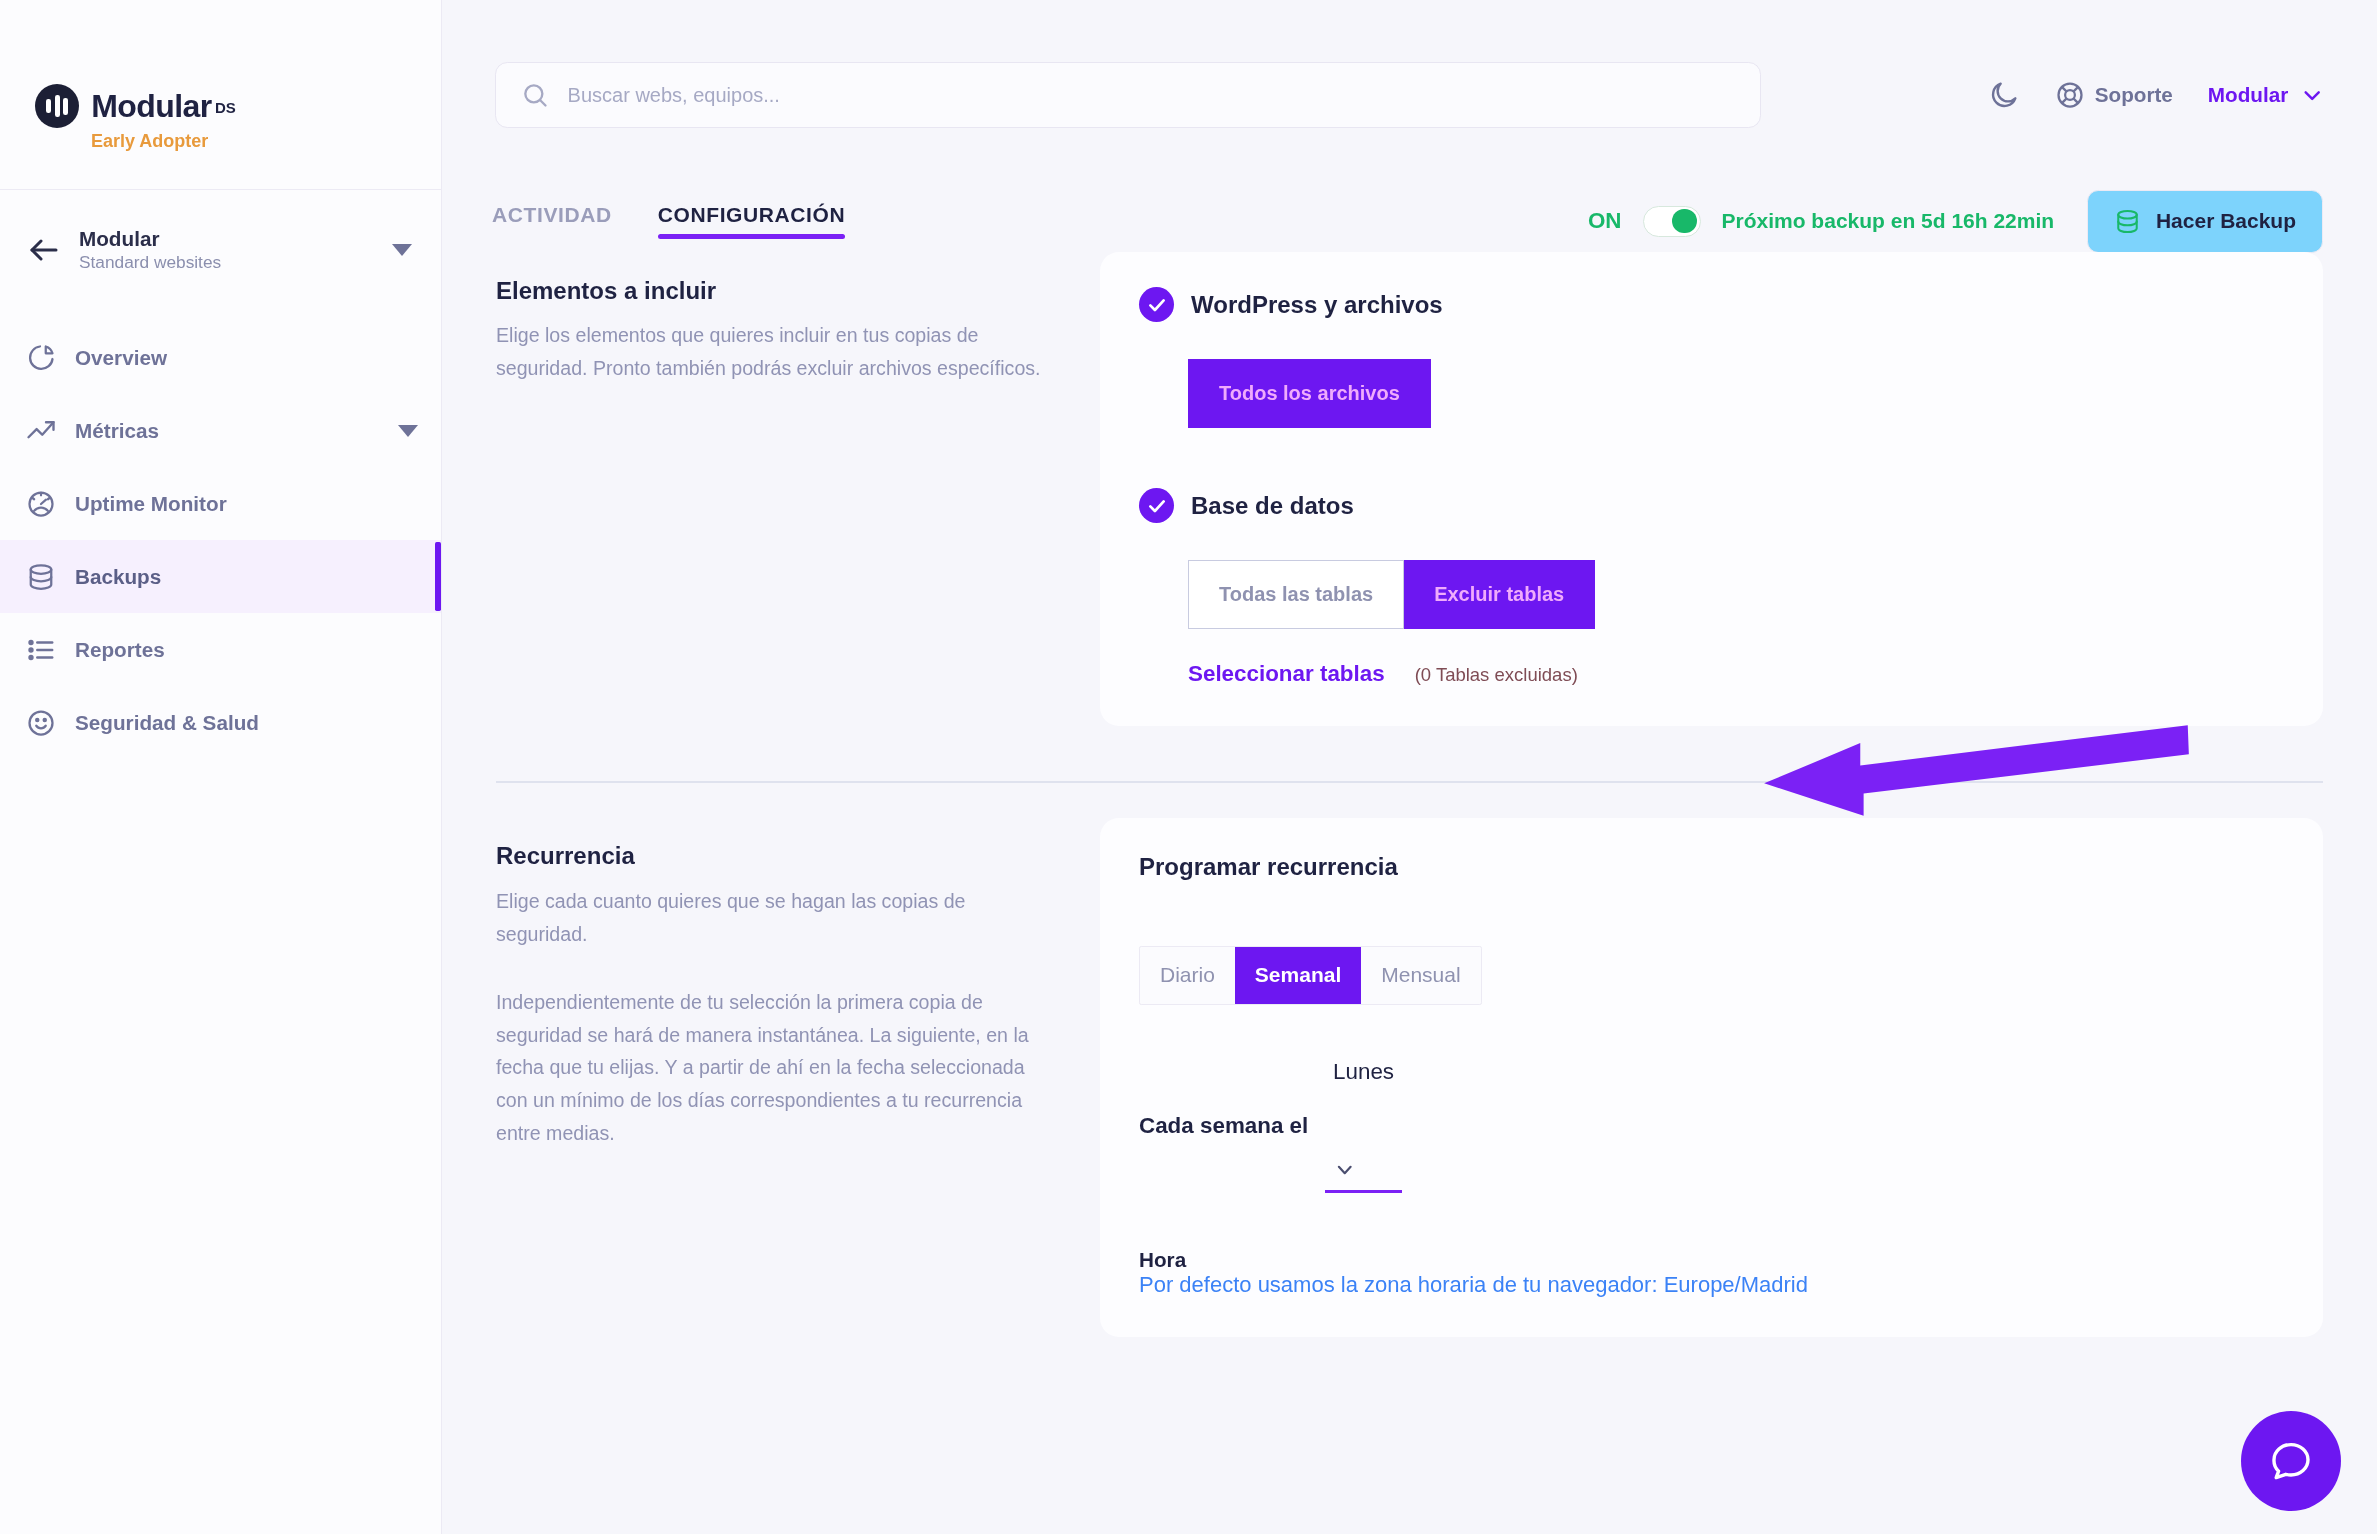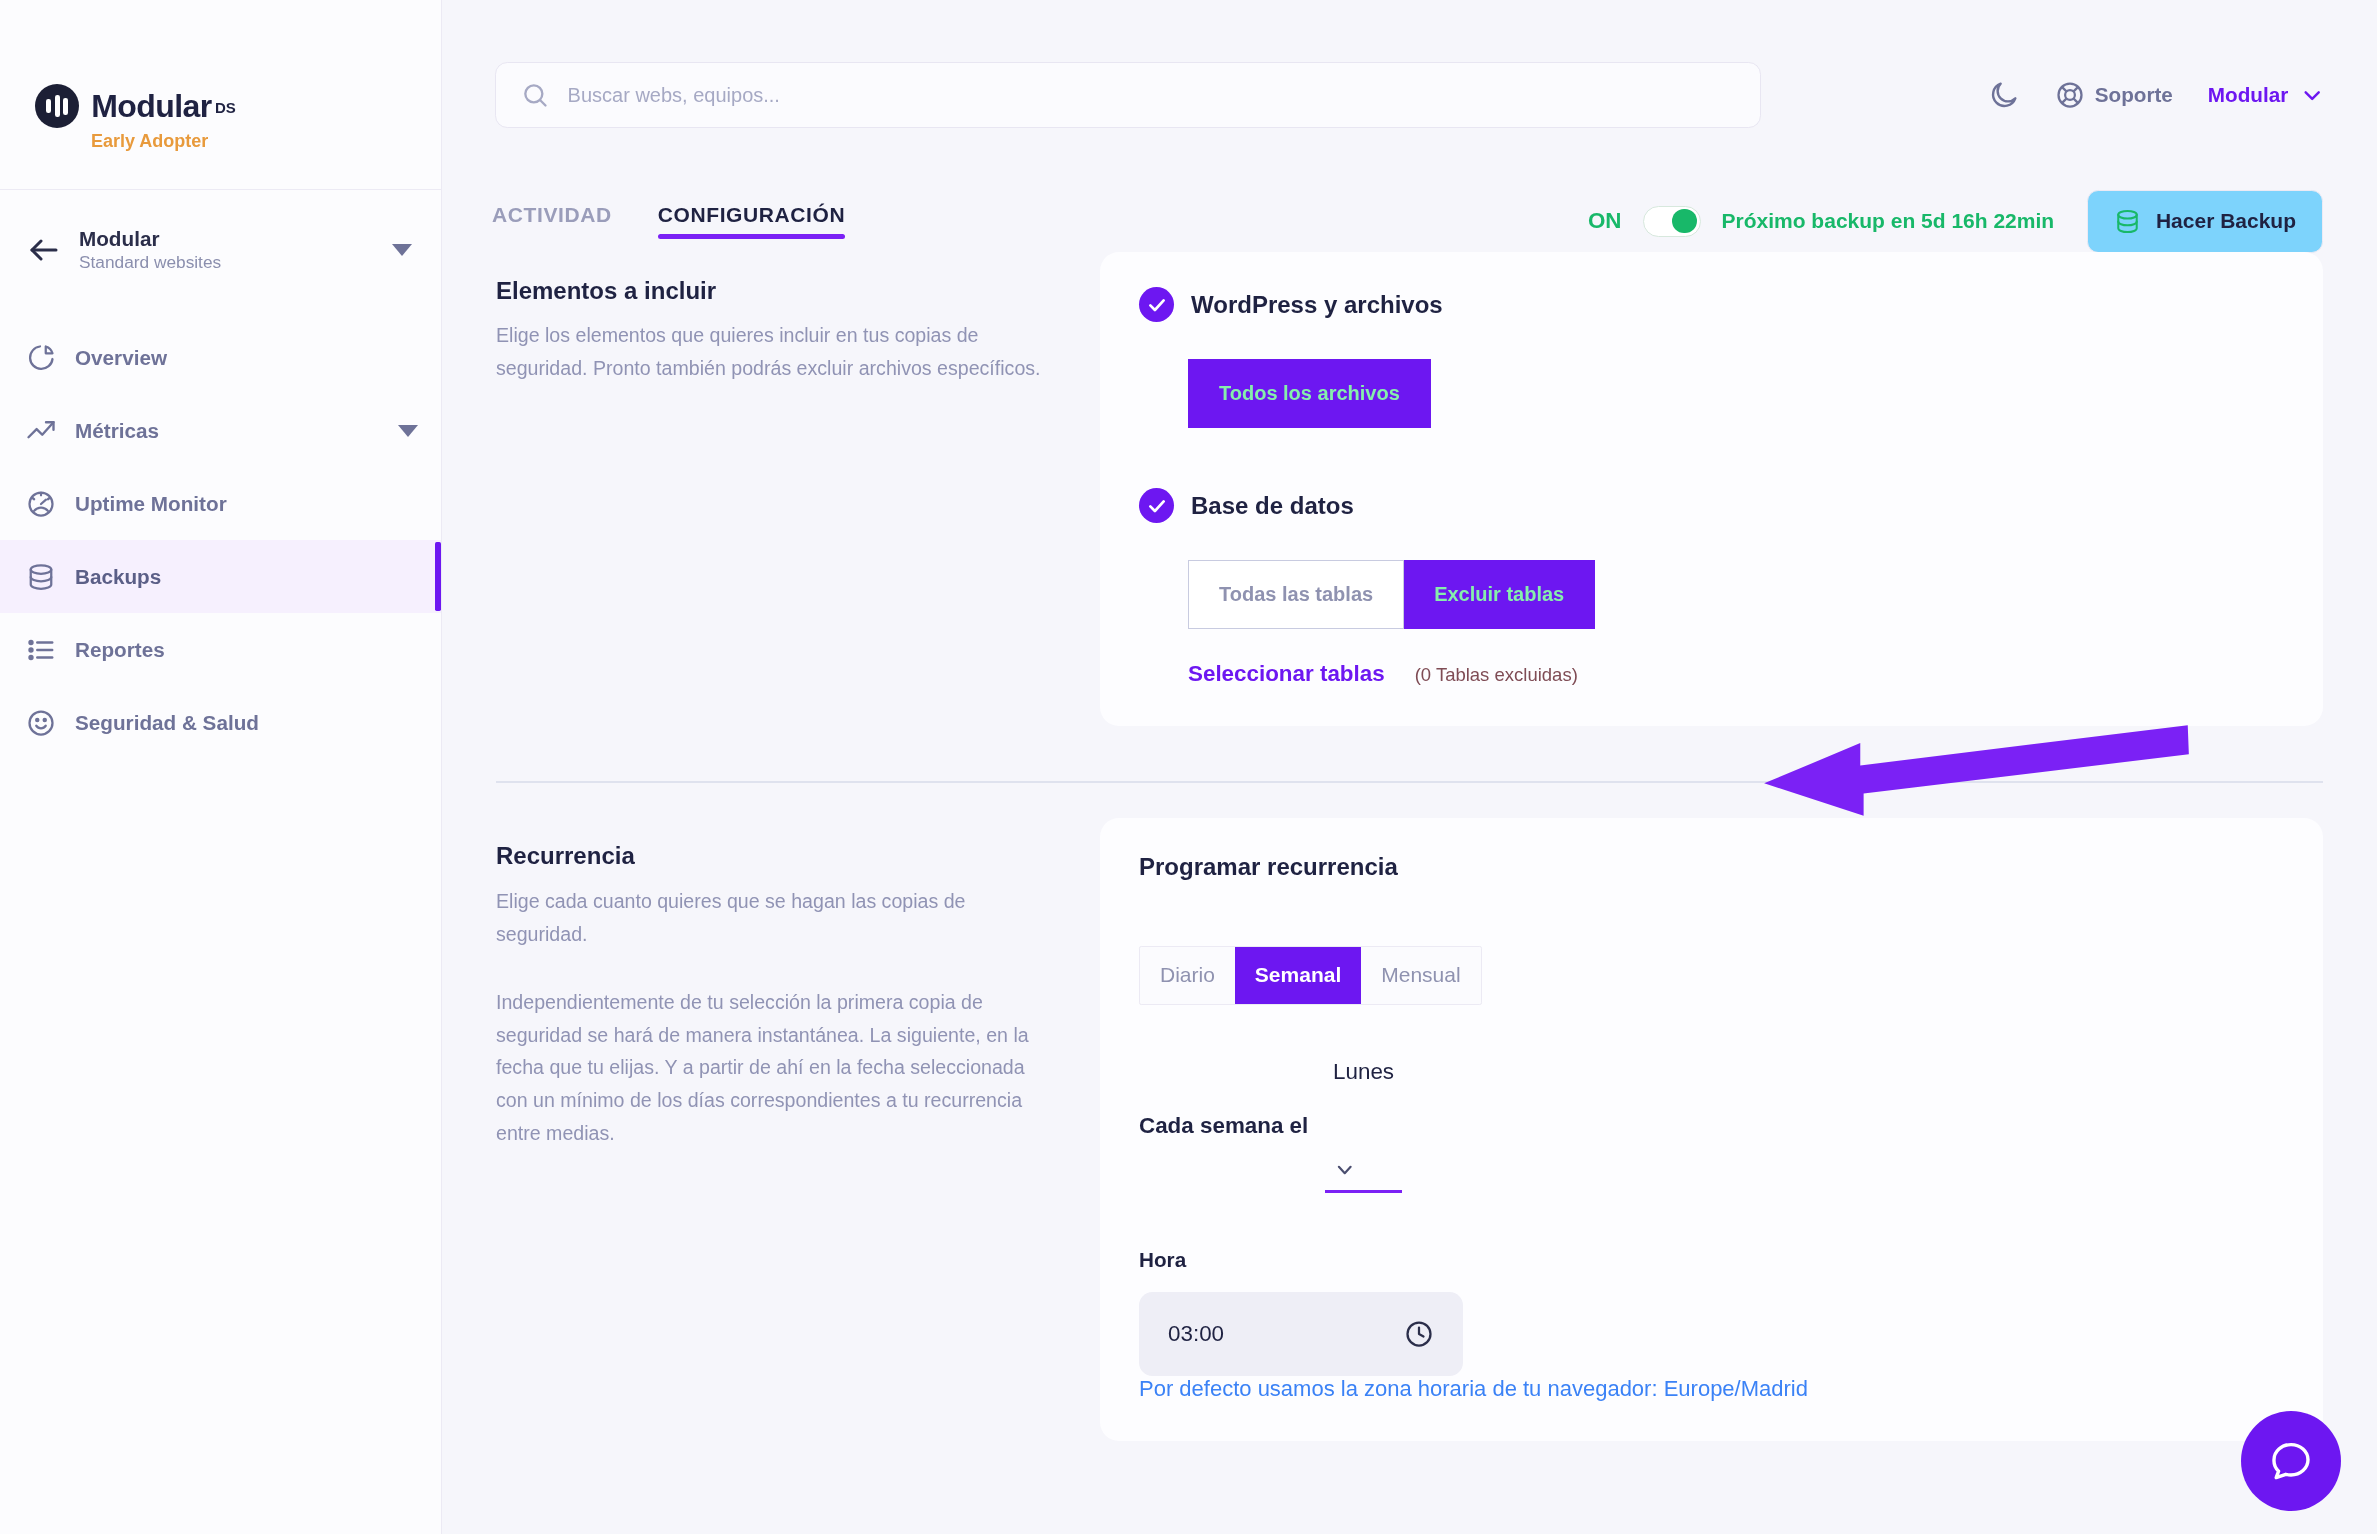--- a/index.html
+++ b/index.html
@@ -163,21 +163,21 @@
 
   .seg { display: flex; margin: 37px 0 0 49px; width: fit-content; }
   .seg-btn {
     font-size: 20px; font-weight: 700;
     padding: 0 30px; height: 69px;
     display: flex; align-items: center; justify-content: center;
     border: 1.7px solid #c8cbe0; background: #fff; color: #8f92b0;
     cursor: pointer;
   }
   .seg-btn + .seg-btn { border-left: none; }
-  .seg-btn.active { background: #6d17f1; border-color: #6d17f1; color: #86efac; }
+  .seg-btn.active { background: #6d17f1; border-color: #6d17f1; color: #f0abfc; }
 
   .sel-row { display: flex; align-items: baseline; gap: 30px; margin: 32px 0 0 49px; }
   .sel-link { font-size: 22.4px; font-weight: 700; color: #6d17f1; cursor: pointer; }
   .sel-count { font-size: 18.5px; color: #7f4c55; }
 
   .divider {
     height: 1.7px; background: #dfe2ee; margin: 55px 0 0 0;
   }
 
   
@@ -452,27 +452,20 @@
               <span class="day-label">Cada semana el</span>
               <div class="day-select">
                 <span class="day-value">Lunes</span>
                 <svg class="day-chev" viewBox="0 0 24 24" fill="none" stroke="currentColor" stroke-width="2.2" stroke-linecap="round" stroke-linejoin="round">
                     <polyline points="6 9 12 15.5 18 9"></polyline>
                   </svg>
               </div>
             </div>
 
             <div class="hora-label">Hora</div>
-            <div class="time-input">
-              <span class="time-value">03:00</span>
-              <svg class="clock-ico" viewBox="0 0 24 24" fill="none" stroke="currentColor" stroke-width="1.8" stroke-linecap="round" stroke-linejoin="round">
-                  <circle cx="12" cy="12" r="9.2"></circle>
-                  <polyline points="12 6.8 12 12 15.6 14"></polyline>
-                </svg>
-            </div>
 
             <div class="tz-note">Por defecto usamos la zona horaria de tu navegador: Europe/Madrid</div>
           </div>
         </div>
       </div>
 
     </div>
 
     <div class="chat-fab">
       <svg viewBox="0 0 24 24" fill="none" stroke="currentColor" stroke-width="1.7" stroke-linecap="round" stroke-linejoin="round">

